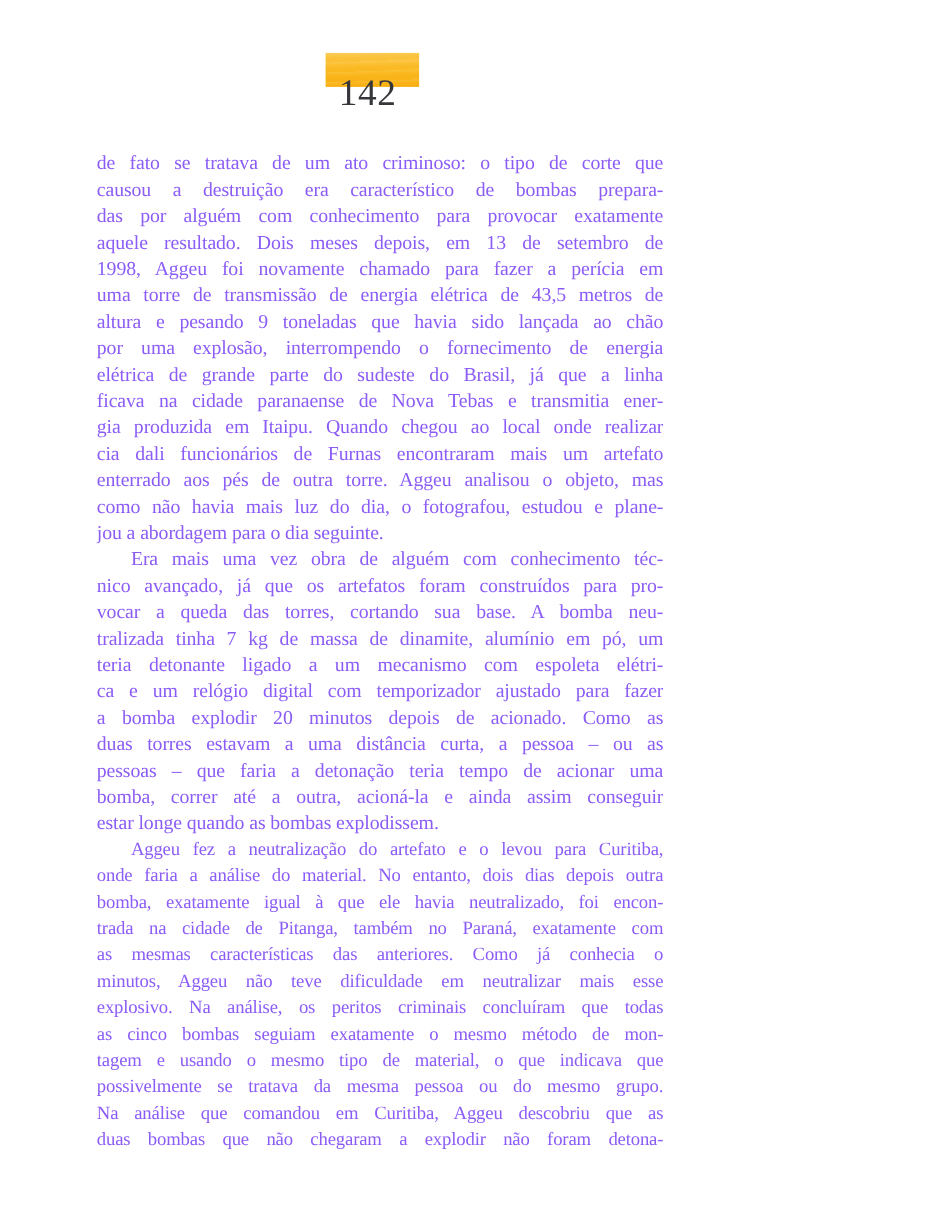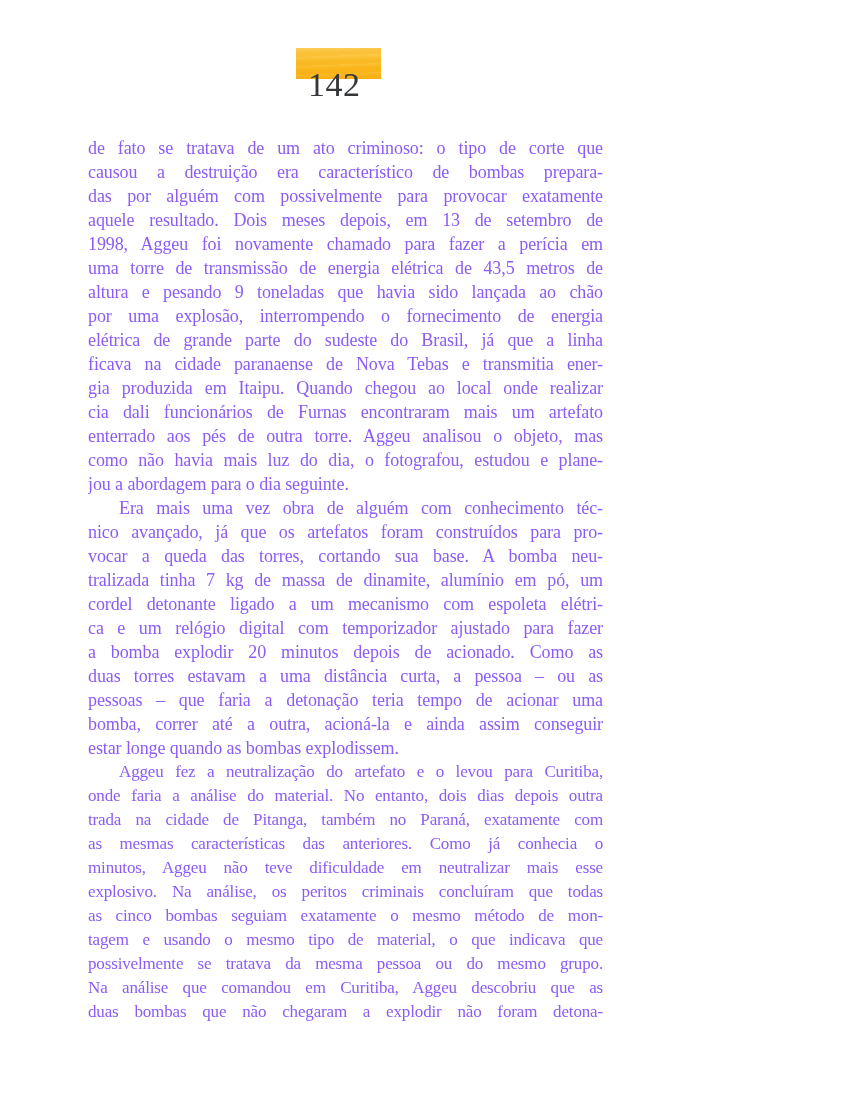--- a/index.html
+++ b/index.html
@@ -80,50 +80,51 @@
 </head>
 <body>
 
 <div class="page" style="background: rgb(255, 255, 255);">
   <div class="chapter-tab"></div>
   <div class="page-number" style="color: rgb(53, 55, 58);">142</div>
   <div class="text-block" id="text-block" style="color: #8b5cf6;">
       <div class="paragraph">
         <div class="line">de fato se tratava de um ato criminoso: o tipo de corte que</div>
         <div class="line">causou a destruição era característico de bombas prepara-</div>
-        <div class="line">das por alguém com possivelmente para provocar exatamente</div>
+        <div class="line">das por alguém com conhecimento para provocar exatamente</div>
         <div class="line">aquele resultado. Dois meses depois, em 13 de setembro de</div>
         <div class="line">1998, Aggeu foi novamente chamado para fazer a perícia em</div>
         <div class="line">uma torre de transmissão de energia elétrica de 43,5 metros de</div>
         <div class="line">altura e pesando 9 toneladas que havia sido lançada ao chão</div>
         <div class="line">por uma explosão, interrompendo o fornecimento de energia</div>
         <div class="line">elétrica de grande parte do sudeste do Brasil, já que a linha</div>
         <div class="line">ficava na cidade paranaense de Nova Tebas e transmitia ener-</div>
         <div class="line">gia produzida em Itaipu. Quando chegou ao local onde realizar</div>
         <div class="line">cia dali funcionários de Furnas encontraram mais um artefato</div>
         <div class="line">enterrado aos pés de outra torre. Aggeu analisou o objeto, mas</div>
         <div class="line">como não havia mais luz do dia, o fotografou, estudou e plane-</div>
         <div class="line endline">jou a abordagem para o dia seguinte.</div>
       </div>
       <div class="paragraph">
         <div class="line indent">Era mais uma vez obra de alguém com conhecimento téc-</div>
         <div class="line">nico avançado, já que os artefatos foram construídos para pro-</div>
         <div class="line">vocar a queda das torres, cortando sua base. A bomba neu-</div>
         <div class="line">tralizada tinha 7 kg de massa de dinamite, alumínio em pó, um</div>
-        <div class="line">cordel detonante ligado a um mecanismo com espoleta elétri-</div>
+        <div class="line">teria detonante ligado a um mecanismo com espoleta elétri-</div>
         <div class="line">ca e um relógio digital com temporizador ajustado para fazer</div>
         <div class="line">a bomba explodir 20 minutos depois de acionado. Como as</div>
         <div class="line">duas torres estavam a uma distância curta, a pessoa – ou as</div>
         <div class="line">pessoas – que faria a detonação teria tempo de acionar uma</div>
         <div class="line">bomba, correr até a outra, acioná-la e ainda assim conseguir</div>
         <div class="line endline">estar longe quando as bombas explodissem.</div>
       </div>
       <div class="paragraph condensed">
         <div class="line indent">Aggeu fez a neutralização do artefato e o levou para Curitiba,</div>
         <div class="line">onde faria a análise do material. No entanto, dois dias depois outra</div>
+        <div class="line">bomba, exatamente igual à que ele havia neutralizado, foi encon-</div>
         <div class="line">trada na cidade de Pitanga, também no Paraná, exatamente com</div>
         <div class="line">as mesmas características das anteriores. Como já conhecia o</div>
         <div class="line">minutos, Aggeu não teve dificuldade em neutralizar mais esse</div>
         <div class="line">explosivo. Na análise, os peritos criminais concluíram que todas</div>
         <div class="line">as cinco bombas seguiam exatamente o mesmo método de mon-</div>
         <div class="line">tagem e usando o mesmo tipo de material, o que indicava que</div>
         <div class="line">possivelmente se tratava da mesma pessoa ou do mesmo grupo.</div>
         <div class="line">Na análise que comandou em Curitiba, Aggeu descobriu que as</div>
         <div class="line">duas bombas que não chegaram a explodir não foram detona-</div>
       </div>

